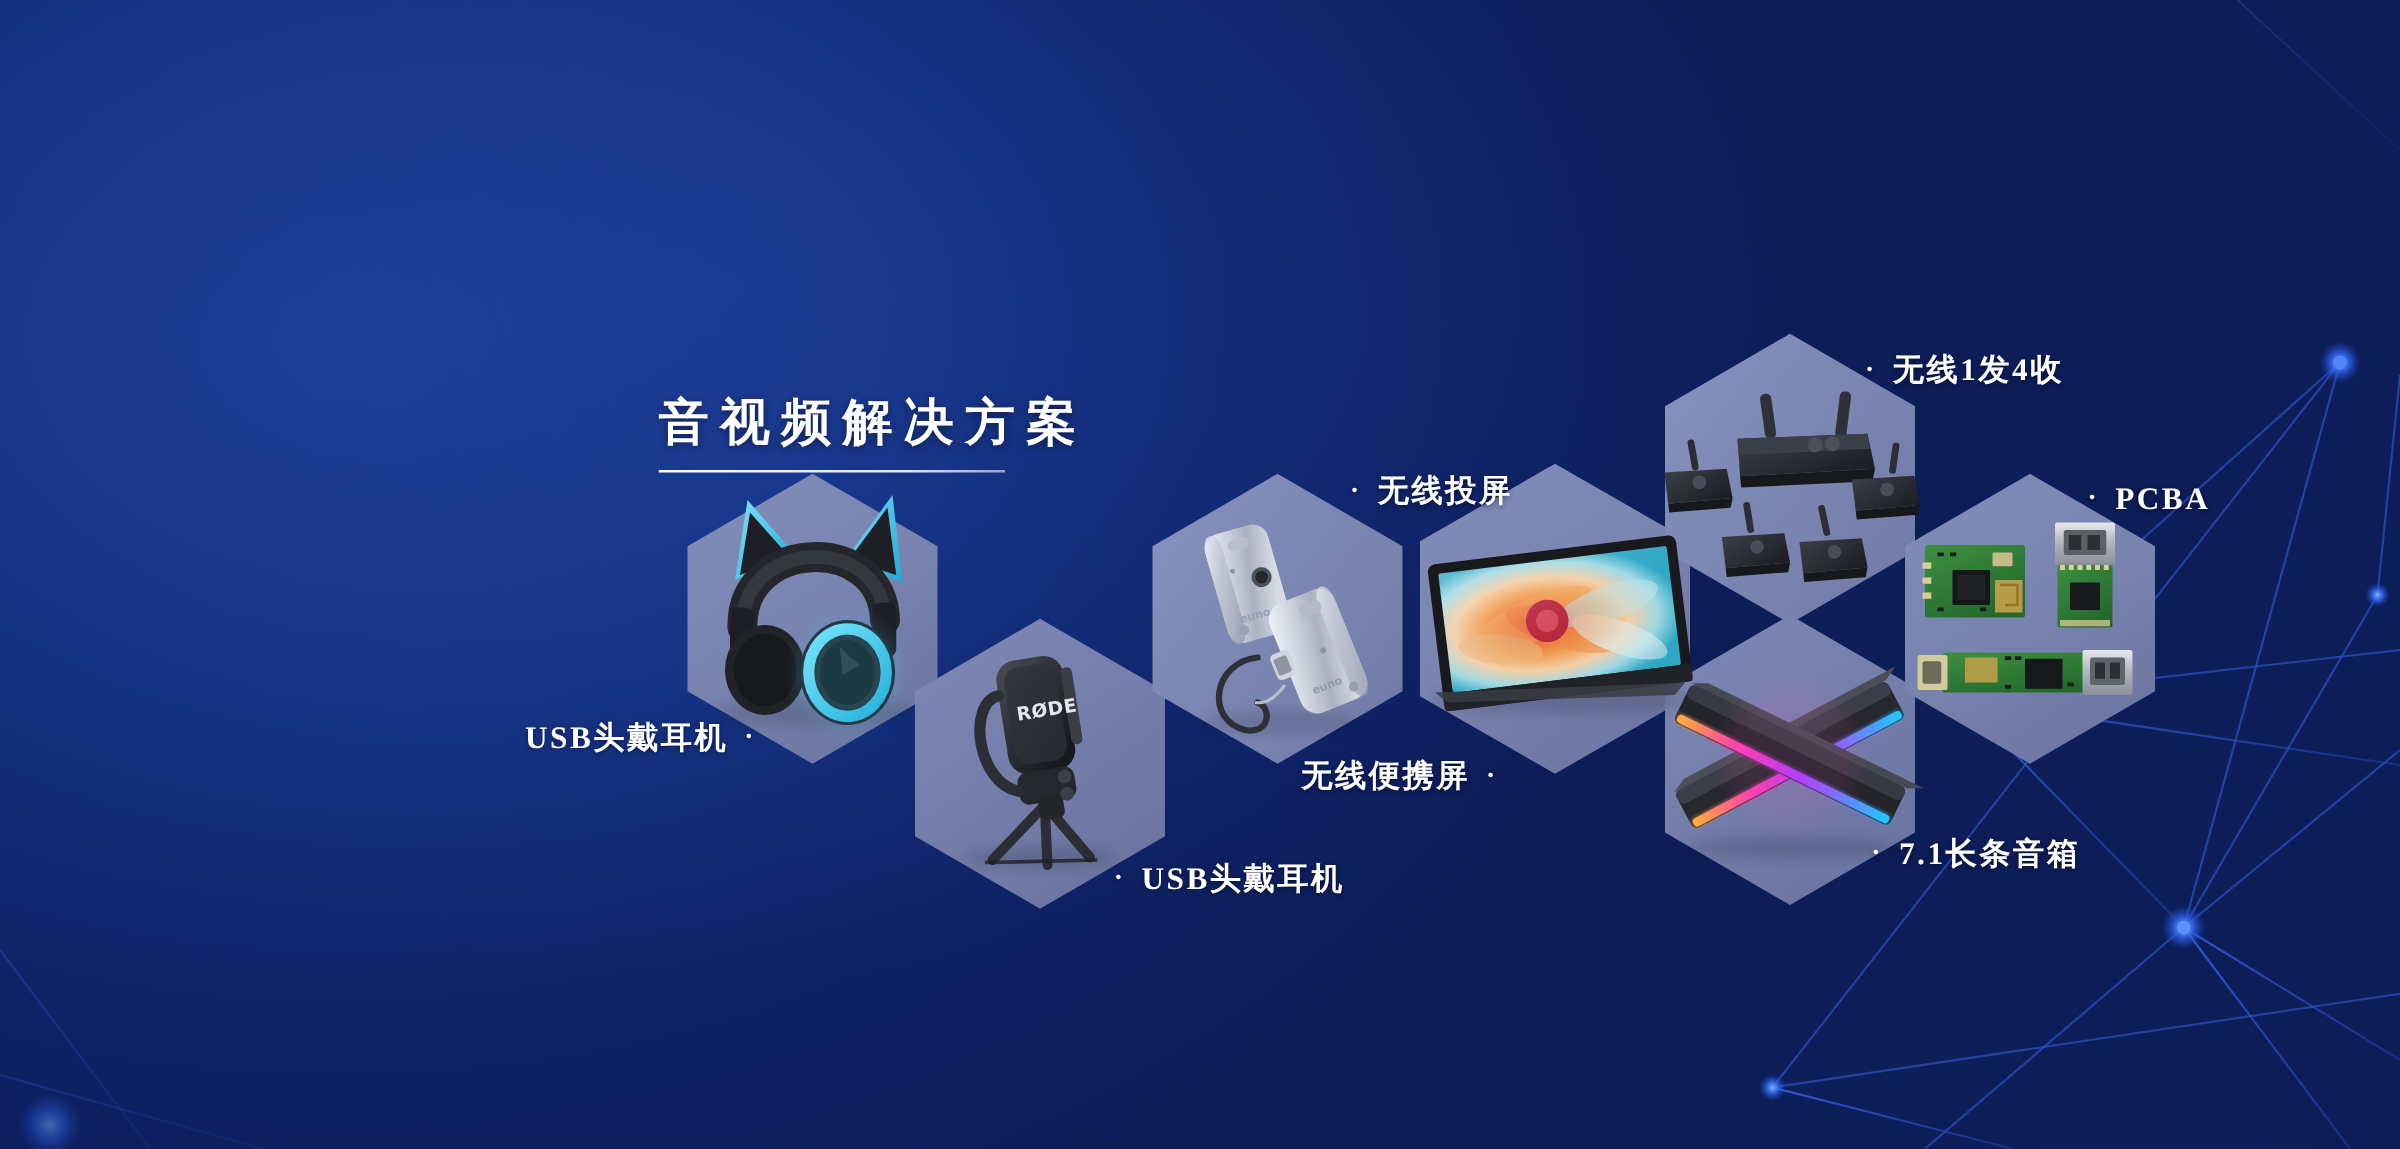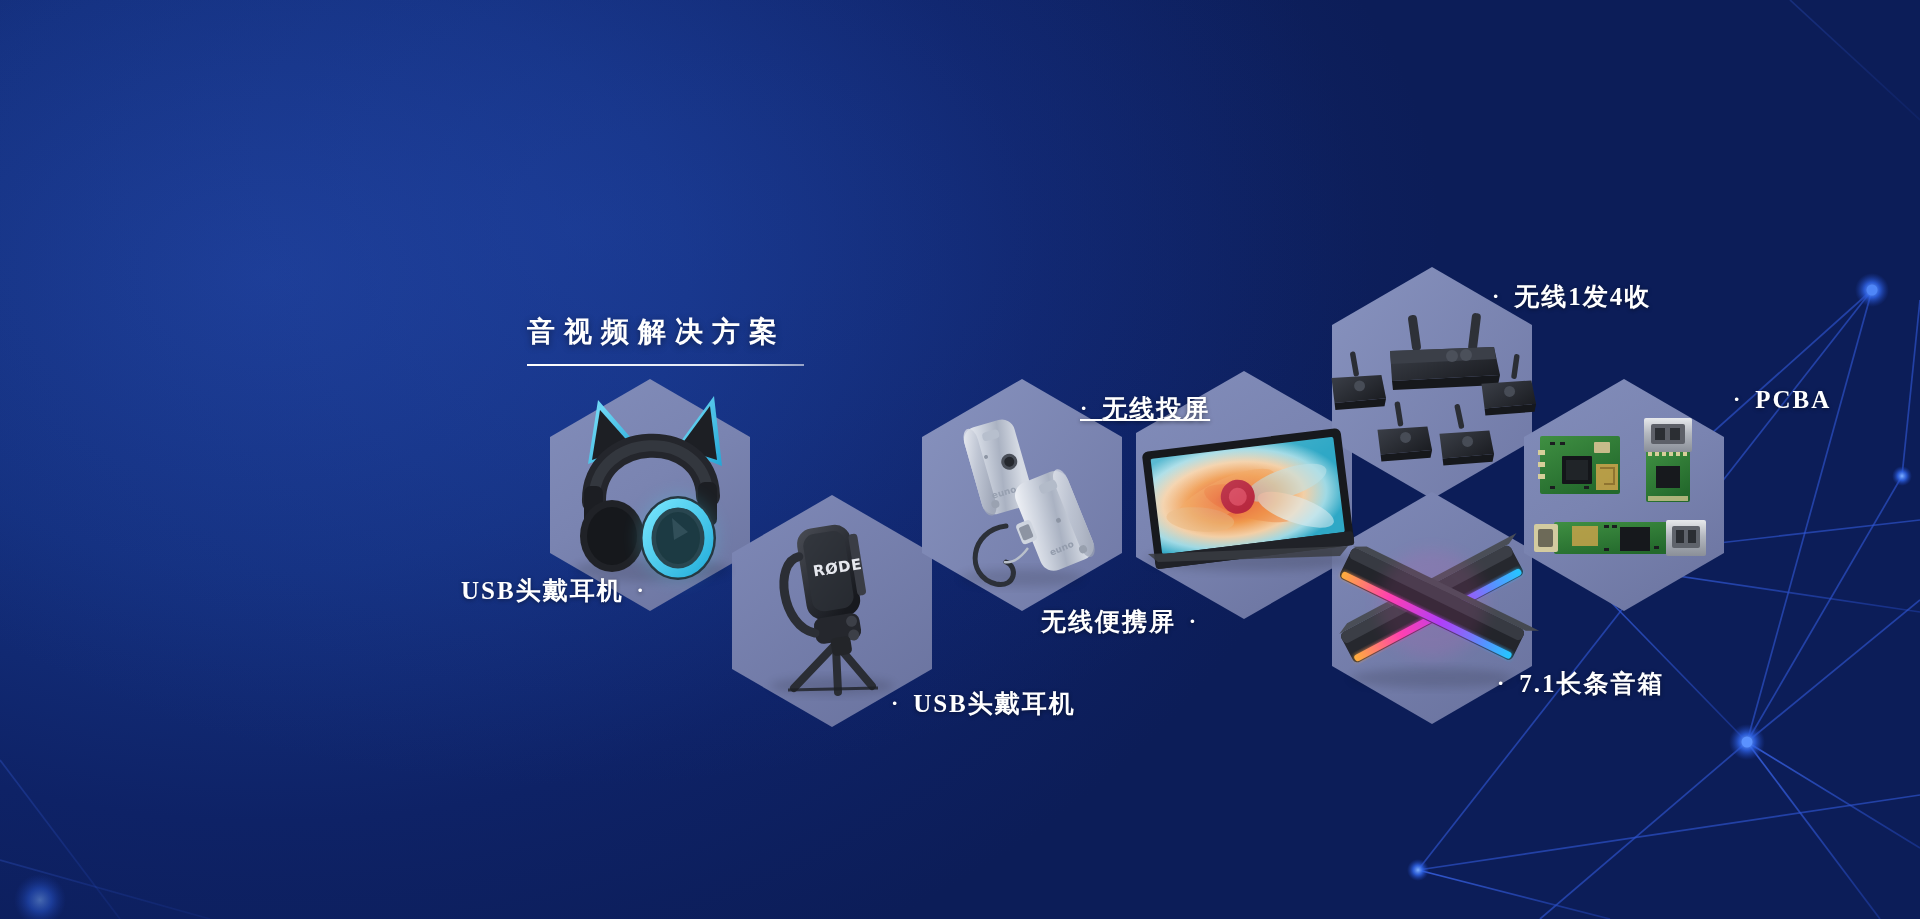--- a/index.html
+++ b/index.html
@@ -44,21 +44,21 @@
     line-height:1;
   }
   .label .dot { font-size:22px; position:relative; top:-2px; }
 
   
   #title-block { position:absolute; left:527px; top:318px; }
   #title-text {
     color:#ffffff;
     font-family:"Liberation Serif", serif;
     font-weight:700;
-    font-size:28px;
+    font-size:40px;
     letter-spacing:9px;
     white-space:nowrap;
     text-shadow:0 2px 7px rgba(0,0,0,.42);
     line-height:1;
   }
   #title-rule {
     margin-top:18px;
     width:277px; height:2px;
     background:linear-gradient(90deg,#ffffff 0%, #dfe6f5 72%, rgba(255,255,255,.55) 100%);
   }
@@ -440,41 +440,41 @@
         </g>
       </g>
     </g>
   </svg>
 
   <div id="title-block">
     <div id="title-text">音视频解决方案</div>
     <div id="title-rule"></div>
   </div>
 
-  <div class="label" style="left:420px; top:578px;margin-left:41px;">
+  <div class="label" style="left:420px; top:578px;">
     <span>USB头戴耳机</span><span class="dot">  ·</span>
   </div>
 
   <div class="label" style="left:891px; top:691px;">
     <span class="dot">·  </span><span>USB头戴耳机</span>
   </div>
 
-  <div class="label" style="left:1080px; top:396px;text-decoration:underline;">
+  <div class="label" style="left:1080px; top:381px;">
     <span class="dot">·  </span><span>无线投屏</span>
   </div>
 
   <div class="label" style="left:1041px; top:609px;text-align:center;">
     <span>无线便携屏</span><span class="dot">  ·</span>
   </div>
 
   <div class="label" style="left:1492px; top:284px;">
     <span class="dot">·  </span><span>无线1发4收</span>
   </div>
 
   <div class="label" style="left:1497px; top:671px;">
     <span class="dot">·  </span><span>7.1长条音箱</span>
   </div>
 
-  <div class="label" style="left:1733px; top:387px;">
+  <div class="label" style="left:1670px; top:387px;">
     <span class="dot">·  </span><span>PCBA</span>
   </div>
 
 </div>
 
 </body></html>

